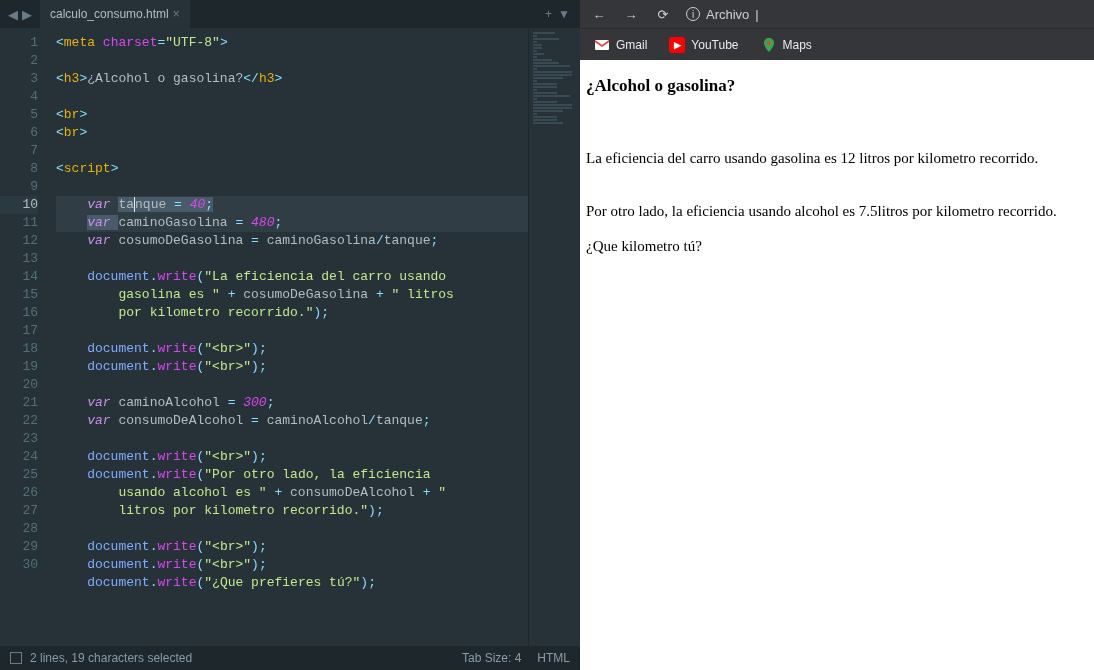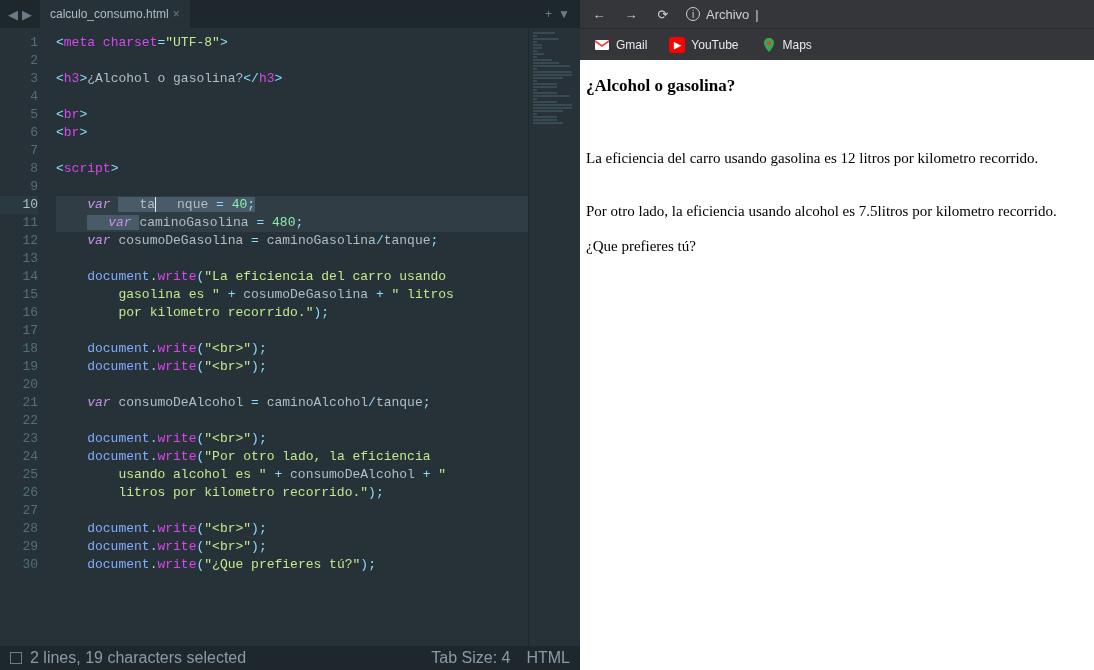--- a/index.html
+++ b/index.html
@@ -16,39 +16,39 @@
 .tab-bar-right { margin-left: auto; padding: 0 10px; display: flex; gap: 6px; color: #6b7b88; }
 
 
 .editor-body { flex: 1; display: flex; font-family: Consolas, 'Courier New', monospace; font-size: 13px; line-height: 18px; position: relative; overflow: hidden; }
 .gutter { width: 48px; background: #263238; color: #546e7a; text-align: right; padding: 6px 10px 0 0; user-select: none; }
 .gutter .ln { height: 18px; }
 .gutter .active { color: #b0bec5; background: #2b3940; }
 .code { flex: 1; color: #b0bec5; padding: 6px 0 0 8px; position: relative; }
 .code-line { height: 18px; white-space: pre; }
 .code-line.hl { background: rgba(128,150,165,0.12); }
-.sel { background: rgba(120,150,170,0.35); padding-left: 21px; }
+.sel { background: rgba(120,150,170,0.35); }
 .caret { border-left: 1px solid #eaeaea; display: inline-block; height: 15px; vertical-align: text-bottom; }
 .minimap { position: absolute; right: 0; top: 0; width: 52px; height: 100%; background: #263238; border-left: 1px solid #1e272c; padding: 4px; }
 .minimap-line { height: 2px; margin-bottom: 1px; background: #3a4a52; }
 
 
-.tag { color: #d946ef; }
+.tag { color: #eab308; }
 .attr { color: #d946ef; }
 .str { color: #c3e88d; }
 .punc { color: #89ddff; }
 .kw { color: #c792ea; font-style: italic; }
 .var { color: #b0bec5; }
-.num { color: #86efac; }
+.num { color: #d946ef; font-style: italic; }
 .op { color: #89ddff; }
 .obj { color: #82aaff; }
 .fn { color: #d946ef; }
 
 
-.status-bar { height: 24px; background: #1e272c; color: #8a9ba8; font-size: 16px; display: flex; align-items: center; padding: 0 10px; }
+.status-bar { height: 24px; background: #1e272c; color: #8a9ba8; font-size: 12px; display: flex; align-items: center; padding: 0 10px; }
 .status-left { display: flex; align-items: center; gap: 8px; }
 .status-right { margin-left: auto; display: flex; gap: 16px; }
 .sq { width: 12px; height: 12px; border: 1px solid #6b7b88; display: inline-block; }
 
 
 .browser-top { height: 28px; background: #35363a; display: flex; align-items: center; padding: 0 10px; gap: 14px; color: #cfd0d1; font-size: 13px; }
 .b-nav { display: flex; gap: 14px; align-items: center; }
 .b-icon { width: 18px; height: 18px; display: inline-flex; align-items: center; justify-content: center; cursor: pointer; }
 .addr { display: flex; align-items: center; gap: 6px; flex: 1; overflow: hidden; white-space: nowrap; }
 .info-circle { width: 14px; height: 14px; border: 1px solid #cfd0d1; border-radius: 50%; display: inline-flex; align-items: center; justify-content: center; font-size: 10px; }
@@ -131,20 +131,21 @@
 <div class="code-line hl">    <span class="sel"><span class="kw">var </span></span><span class="var">caminoGasolina</span><span class="op"> = </span><span class="num">480</span><span class="punc">;</span></div>
 <div class="code-line">    <span class="kw">var </span><span class="var">cosumoDeGasolina</span><span class="op"> = </span><span class="var">caminoGasolina</span><span class="op">/</span><span class="var">tanque</span><span class="punc">;</span></div>
 <div class="code-line"></div>
 <div class="code-line">    <span class="obj">document</span><span class="punc">.</span><span class="fn">write</span><span class="punc">(</span><span class="str">"La eficiencia del carro usando </span></div>
 <div class="code-line">        <span class="str">gasolina es "</span><span class="op"> + </span><span class="var">cosumoDeGasolina</span><span class="op"> + </span><span class="str">" litros </span></div>
 <div class="code-line">        <span class="str">por kilometro recorrido."</span><span class="punc">)</span><span class="punc">;</span></div>
 <div class="code-line"></div>
 <div class="code-line">    <span class="obj">document</span><span class="punc">.</span><span class="fn">write</span><span class="punc">(</span><span class="str">"&lt;br&gt;"</span><span class="punc">)</span><span class="punc">;</span></div>
 <div class="code-line">    <span class="obj">document</span><span class="punc">.</span><span class="fn">write</span><span class="punc">(</span><span class="str">"&lt;br&gt;"</span><span class="punc">)</span><span class="punc">;</span></div>
 <div class="code-line"></div>
+<div class="code-line">    <span class="kw">var </span><span class="var">caminoAlcohol</span><span class="op"> = </span><span class="num">300</span><span class="punc">;</span></div>
 <div class="code-line">    <span class="kw">var </span><span class="var">consumoDeAlcohol</span><span class="op"> = </span><span class="var">caminoAlcohol</span><span class="op">/</span><span class="var">tanque</span><span class="punc">;</span></div>
 <div class="code-line"></div>
 <div class="code-line">    <span class="obj">document</span><span class="punc">.</span><span class="fn">write</span><span class="punc">(</span><span class="str">"&lt;br&gt;"</span><span class="punc">)</span><span class="punc">;</span></div>
 <div class="code-line">    <span class="obj">document</span><span class="punc">.</span><span class="fn">write</span><span class="punc">(</span><span class="str">"Por otro lado, la eficiencia </span></div>
 <div class="code-line">        <span class="str">usando alcohol es "</span><span class="op"> + </span><span class="var">consumoDeAlcohol</span><span class="op"> + </span><span class="str">" </span></div>
 <div class="code-line">        <span class="str">litros por kilometro recorrido."</span><span class="punc">)</span><span class="punc">;</span></div>
 <div class="code-line"></div>
 <div class="code-line">    <span class="obj">document</span><span class="punc">.</span><span class="fn">write</span><span class="punc">(</span><span class="str">"&lt;br&gt;"</span><span class="punc">)</span><span class="punc">;</span></div>
 <div class="code-line">    <span class="obj">document</span><span class="punc">.</span><span class="fn">write</span><span class="punc">(</span><span class="str">"&lt;br&gt;"</span><span class="punc">)</span><span class="punc">;</span></div>
 <div class="code-line">    <span class="obj">document</span><span class="punc">.</span><span class="fn">write</span><span class="punc">(</span><span class="str">"¿Que prefieres tú?"</span><span class="punc">)</span><span class="punc">;</span></div>
@@ -236,15 +237,15 @@
       <span>Maps</span>
     </div>
   </div>
   <div class="page-content">
     <h3>¿Alcohol o gasolina?</h3>
     <div class="br2"></div>
     <p>La eficiencia del carro usando gasolina es 12 litros por kilometro recorrido.</p>
     <div class="br2"></div>
     <p>Por otro lado, la eficiencia usando alcohol es 7.5litros por kilometro recorrido.</p>
     <div class="br1"></div>
-    <p>¿Que prefieres tú?</p>
+    <p>¿Que kilometro tú?</p>
   </div>
 </div>
 
 </body></html>

